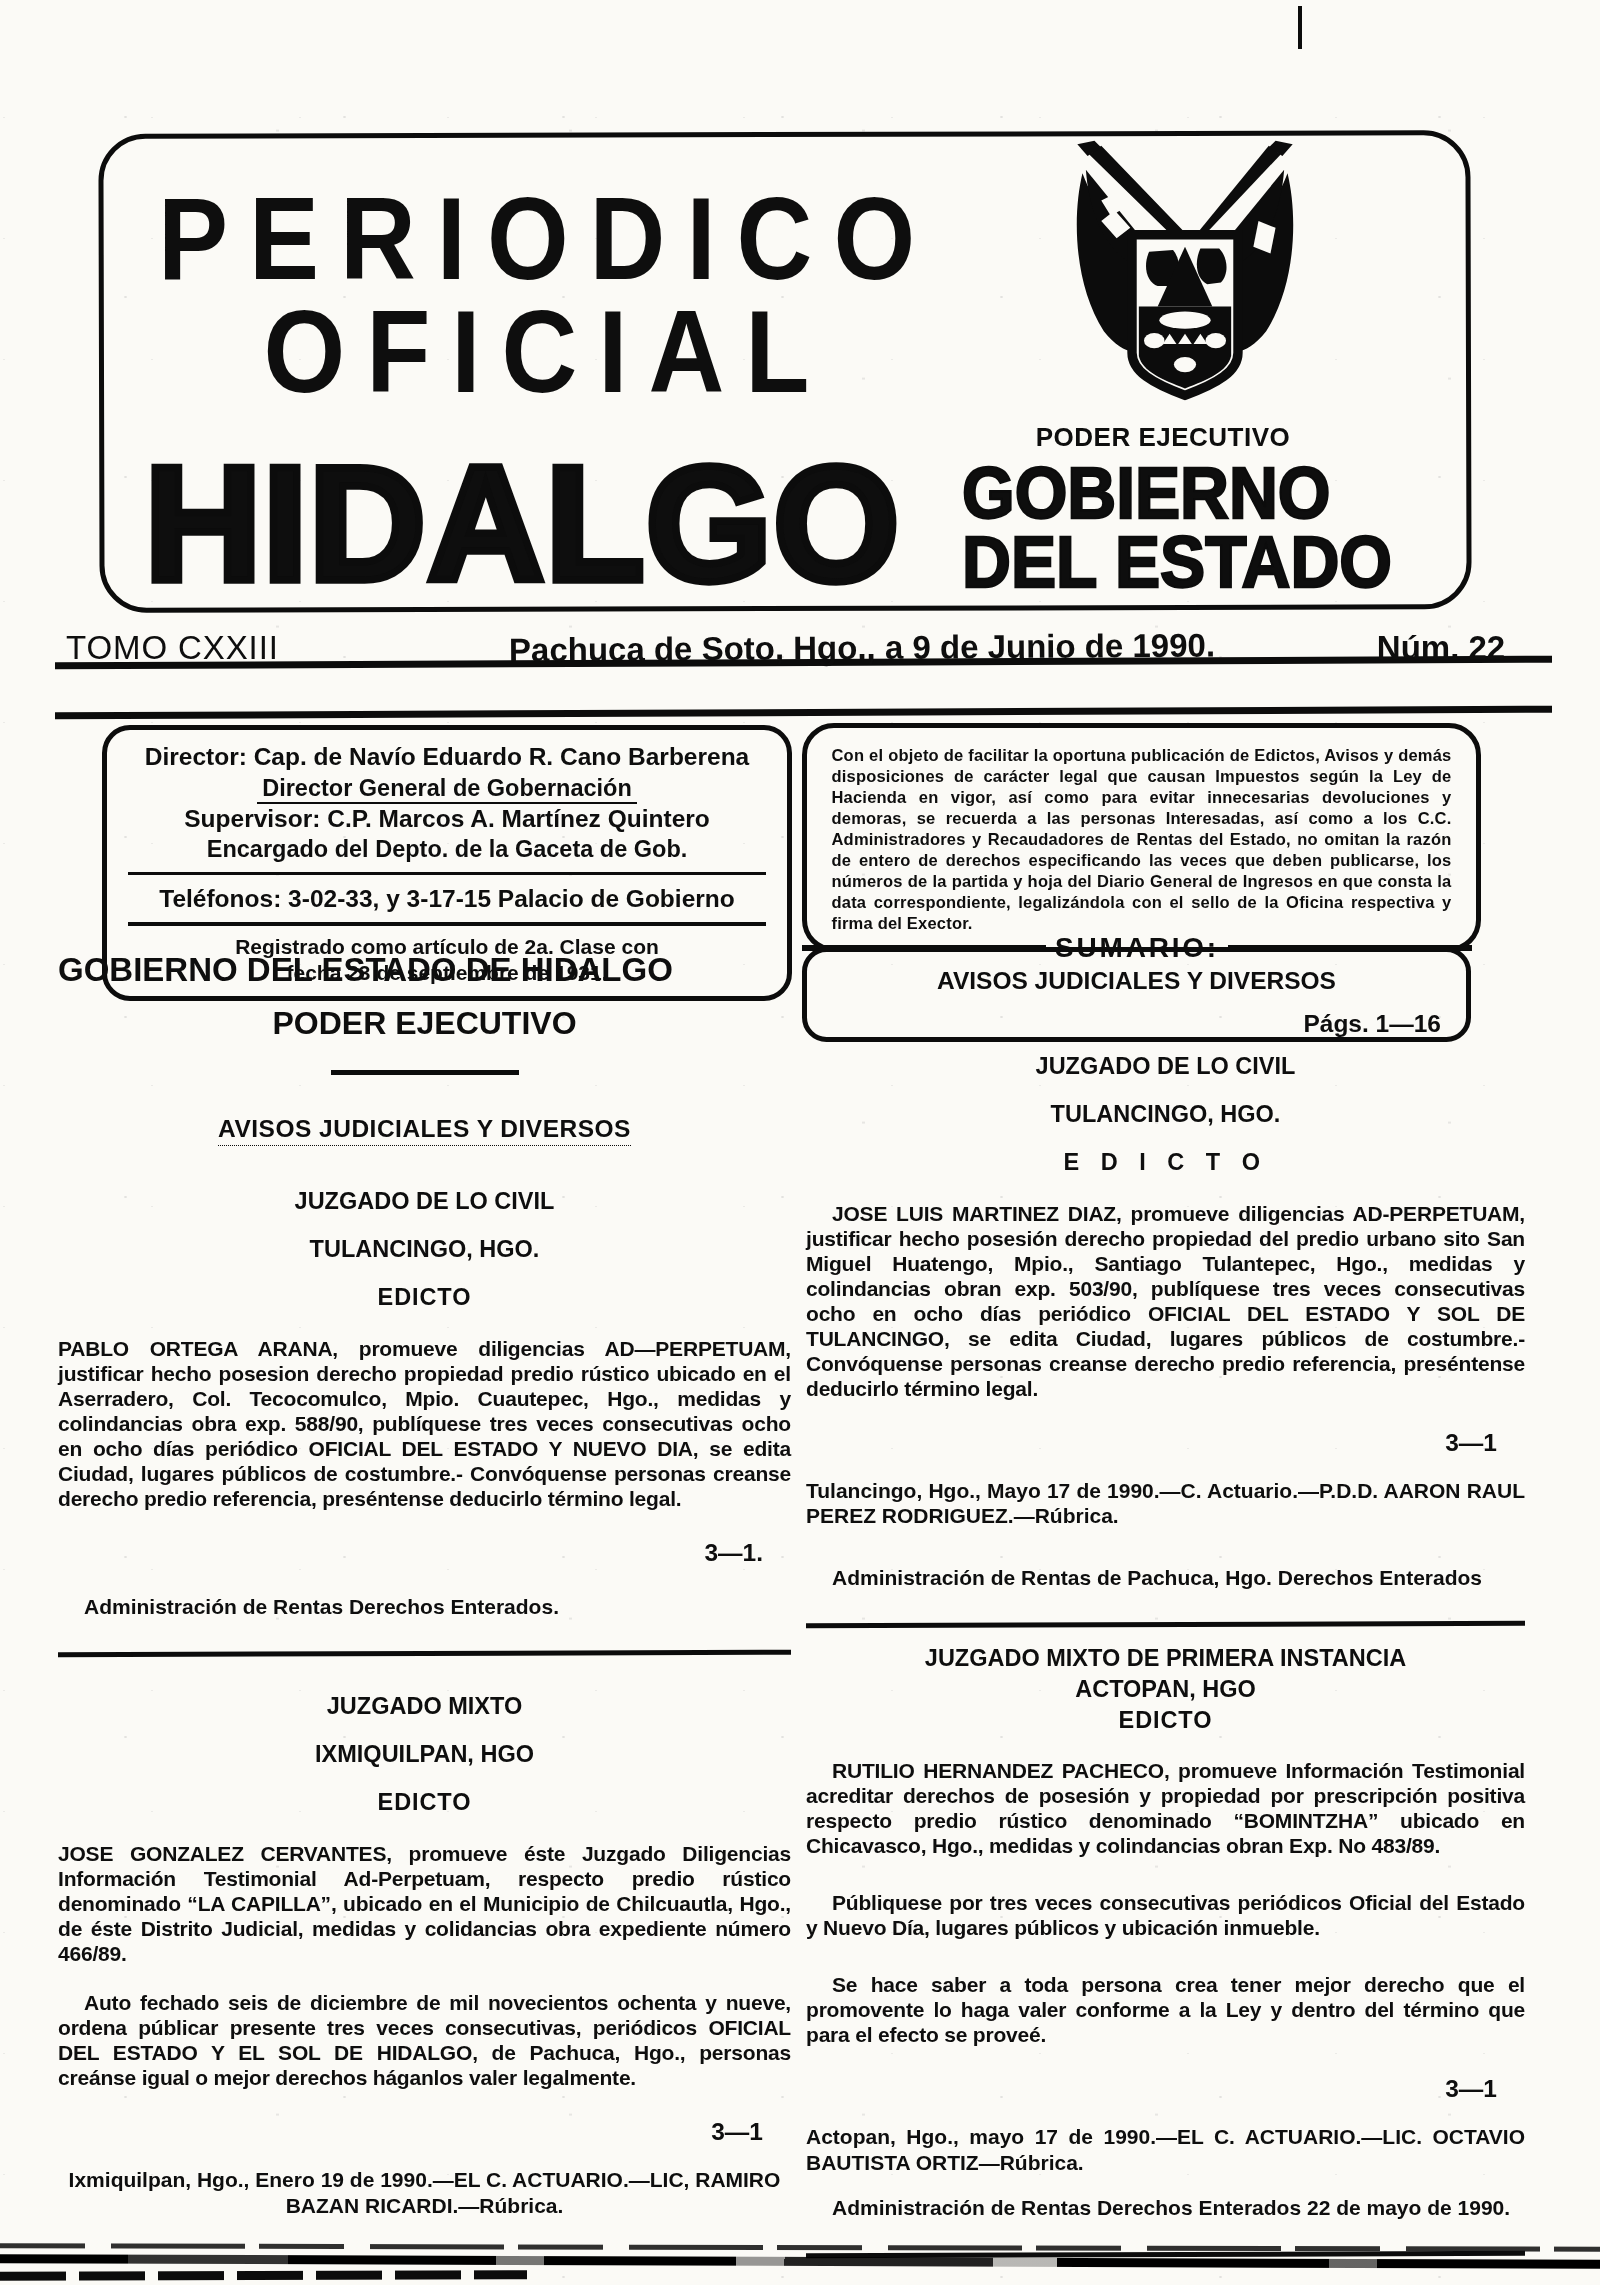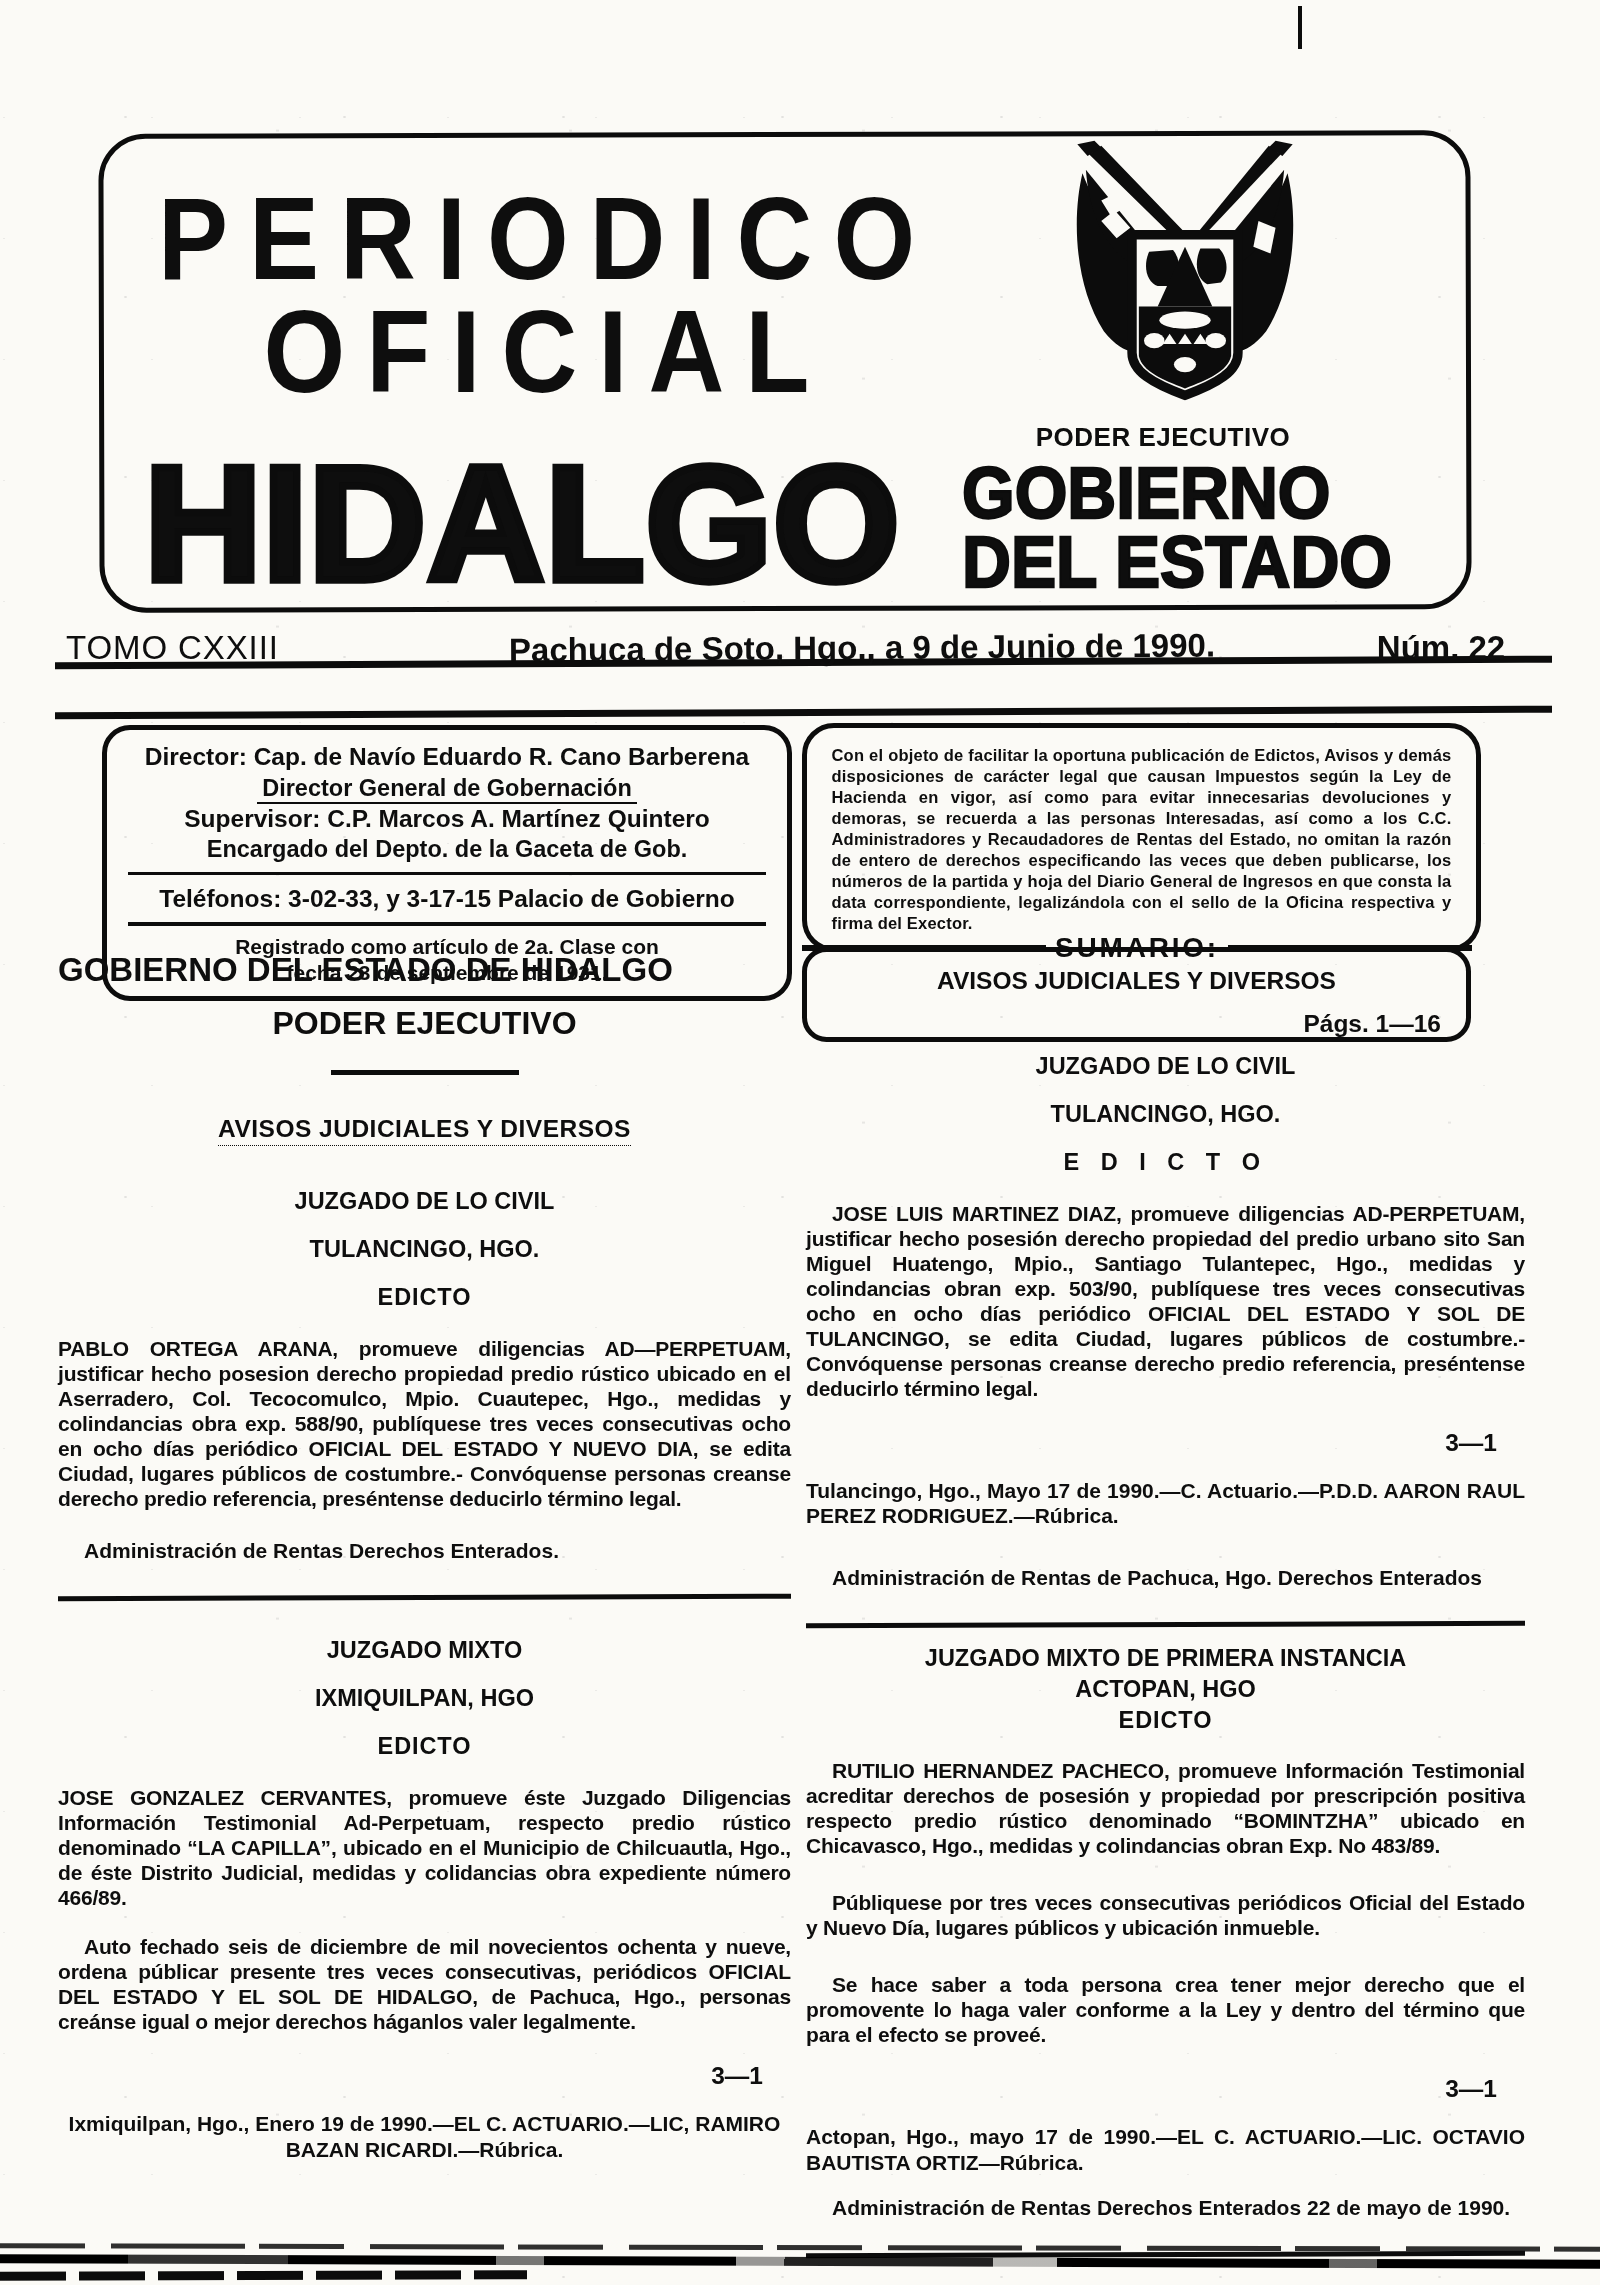--- a/index.html
+++ b/index.html
@@ -233,20 +233,21 @@
   <div class="sec-sub">PODER EJECUTIVO</div>
   <div class="sec-rule"></div>
   <div class="h-avisos">
     <span class="inner">AVISOS JUDICIALES Y DIVERSOS</span>
   </div>
 
   <div class="court">JUZGADO DE LO CIVIL</div>
   <div class="city">TULANCINGO, HGO.</div>
   <div class="edicto">EDICTO</div>
   <p class="para">PABLO ORTEGA ARANA, promueve diligencias AD—PERPETUAM, justificar hecho posesion derecho propiedad predio rústico ubicado en el Aserradero, Col. Tecocomulco, Mpio. Cuautepec, Hgo., medidas y colindancias obra exp. 588/90, publíquese tres veces consecutivas ocho en ocho días periódico OFICIAL DEL ESTADO Y NUEVO DIA, se edita Ciudad, lugares públicos de costumbre.- Convóquense personas creanse derecho predio referencia, preséntense deducirlo término legal.</p>
+  <div class="marker">3—1.</div>
   <div class="footer-line">Administración de Rentas Derechos Enterados.</div>
   <div class="col-rule"></div>
 
   <div class="court mt-big">JUZGADO MIXTO</div>
   <div class="city">IXMIQUILPAN, HGO</div>
   <div class="edicto">EDICTO</div>
   <p class="para">JOSE GONZALEZ CERVANTES, promueve éste Juzgado Diligencias Información Testimonial Ad-Perpetuam, respecto predio rústico denominado “LA CAPILLA”, ubicado en el Municipio de Chilcuautla, Hgo., de éste Distrito Judicial, medidas y colidancias obra expediente número 466/89.</p>
   <p class="para indent">Auto fechado seis de diciembre de mil novecientos ochenta y nueve, ordena públicar presente tres veces consecutivas, periódicos OFICIAL DEL ESTADO Y EL SOL DE HIDALGO, de Pachuca, Hgo., personas creánse igual o mejor derechos háganlos valer legalmente.</p>
   <div class="marker">3—1</div>
   <p class="sig centered">Ixmiquilpan, Hgo., Enero 19 de 1990.—EL C. ACTUARIO.—LIC, RAMIRO BAZAN RICARDI.—Rúbrica.</p>

